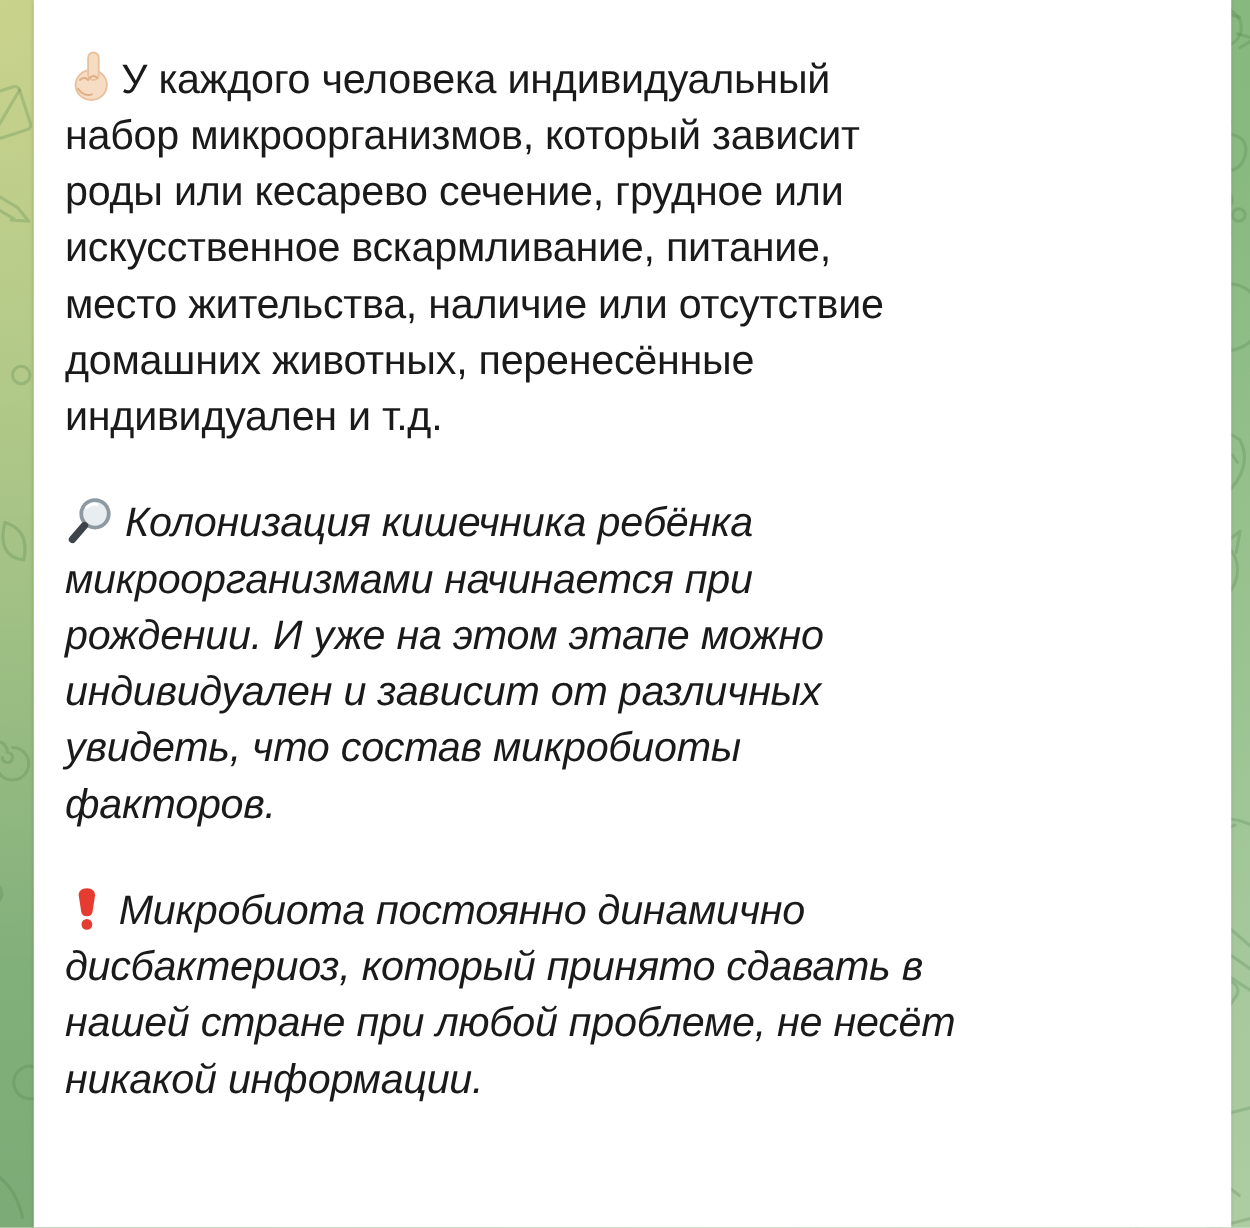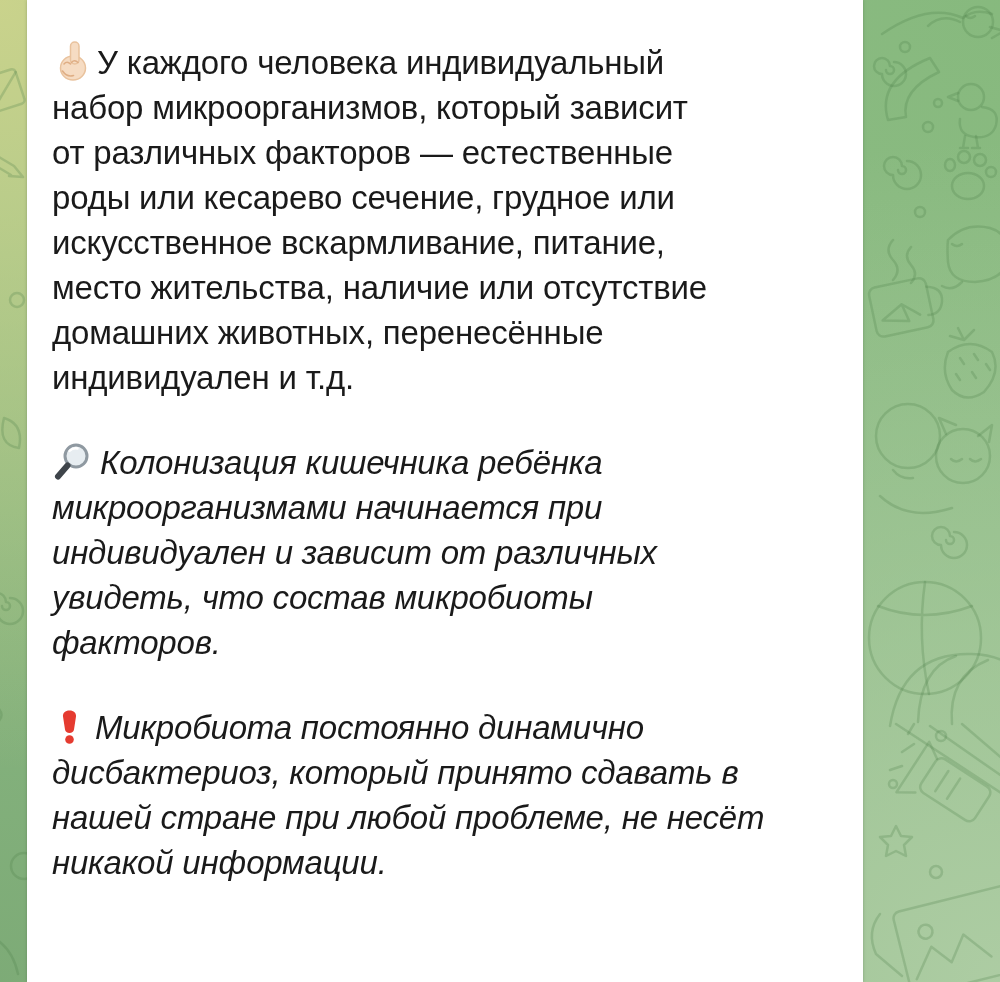--- a/index.html
+++ b/index.html
@@ -11,21 +11,21 @@
     position:absolute;inset:0;
     background:
       radial-gradient(circle at 0% 0%,   rgba(205,212,140,.95) 0%, rgba(205,212,140,0) 55%),
       radial-gradient(circle at 0% 100%, rgba(122,168,116,.85) 0%, rgba(122,168,116,0) 55%),
       radial-gradient(circle at 100% 100%, rgba(176,206,166,.9) 0%, rgba(176,206,166,0) 60%),
       radial-gradient(circle at 100% 0%, rgba(134,185,125,.9) 0%, rgba(134,185,125,0) 60%),
       #8fbc86;
   }
   .doodles{position:absolute;inset:0;}
   .bubble{
-    position:absolute;left:27px;top:0;width:836px;height:982px;
+    position:absolute;left:27px;top:0;width:958px;height:982px;
     background:#ffffff;box-sizing:border-box;
     padding:40px 14px 0 25px;
     box-shadow:0 0 3px rgba(60,90,55,.35);
   }
   .para + .para{margin-top:40px;font-style:italic;}
   .line{
     height:45px;line-height:45px;font-size:33px;letter-spacing:-.2px;
     color:#1a1a1a;white-space:nowrap;
   }
   .emoji{display:inline-block;vertical-align:-8px;}
@@ -126,39 +126,39 @@
         <svg width="40" height="42" viewBox="0 0 40 42">
           <ellipse cx="21" cy="28" rx="12.5" ry="12" fill="#f6dcc3" stroke="#e9c29d" stroke-width="1.5"></ellipse>
           <rect x="18.5" y="2" width="8.5" height="22" rx="4.2" fill="#f6dcc3" stroke="#e9c29d" stroke-width="1.5"></rect>
           <rect x="20" y="4" width="5.5" height="19" rx="2.7" fill="#f6dcc3"></rect>
           <path d="M12 24 q3 -3.5 6.5 0 M19.5 22.5 q3 -3.5 6.5 0" stroke="#dfae85" stroke-width="1.6" fill="none" stroke-linecap="round"></path>
           <path d="M10.5 31 q4.5 6.5 11 4.5" stroke="#dfae85" stroke-width="1.6" fill="none" stroke-linecap="round"></path>
         </svg>
       </span><span>У каждого человека индивидуальный</span>
     </div>
     <div class="line">набор микроорганизмов, который зависит</div>
-    <div class="line">от различных факторов — естественные</div>
     <div class="line">роды или кесарево сечение, грудное или</div>
     <div class="line">искусственное вскармливание, питание,</div>
     <div class="line">место жительства, наличие или отсутствие</div>
     <div class="line">домашних животных, перенесённые</div>
     <div class="line">индивидуален и т.д.</div>
   </div>
 
   <div class="para">
     <div class="line">
       <span class="emoji emoji-lens">
         <svg width="40" height="40" viewBox="0 0 40 40">
           <circle cx="24" cy="14" r="11" fill="#e7edf1" stroke="#8f99a1" stroke-width="3"></circle>
           <path d="M17.5 9 q3.5 -3.5 8 -2.5" stroke="#ffffff" stroke-width="2.4" fill="none" stroke-linecap="round"></path>
           <line x1="15.5" y1="23.5" x2="6" y2="34.5" stroke="#3e444a" stroke-width="6" stroke-linecap="round"></line>
         </svg>
       </span><span>Колонизация кишечника ребёнка</span>
     </div>
     <div class="line">микроорганизмами начинается при</div>
+    <div class="line">рождении. И уже на этом этапе можно</div>
     <div class="line">индивидуален и зависит от различных</div>
     <div class="line">увидеть, что состав микробиоты</div>
     <div class="line">факторов.</div>
   </div>
 
   <div class="para">
     <div class="line">
       <span class="emoji emoji-excl">
         <svg width="19" height="35" viewBox="0 0 19 35">
           <path d="M9.5 1.5 C13.8 1.5 16.4 4 16 7.6 L14 20.6 C13.7 22.8 11.9 24 9.5 24 C7.1 24 5.3 22.8 5 20.6 L3 7.6 C2.6 4 5.2 1.5 9.5 1.5 Z" fill="#e53b30"></path>

